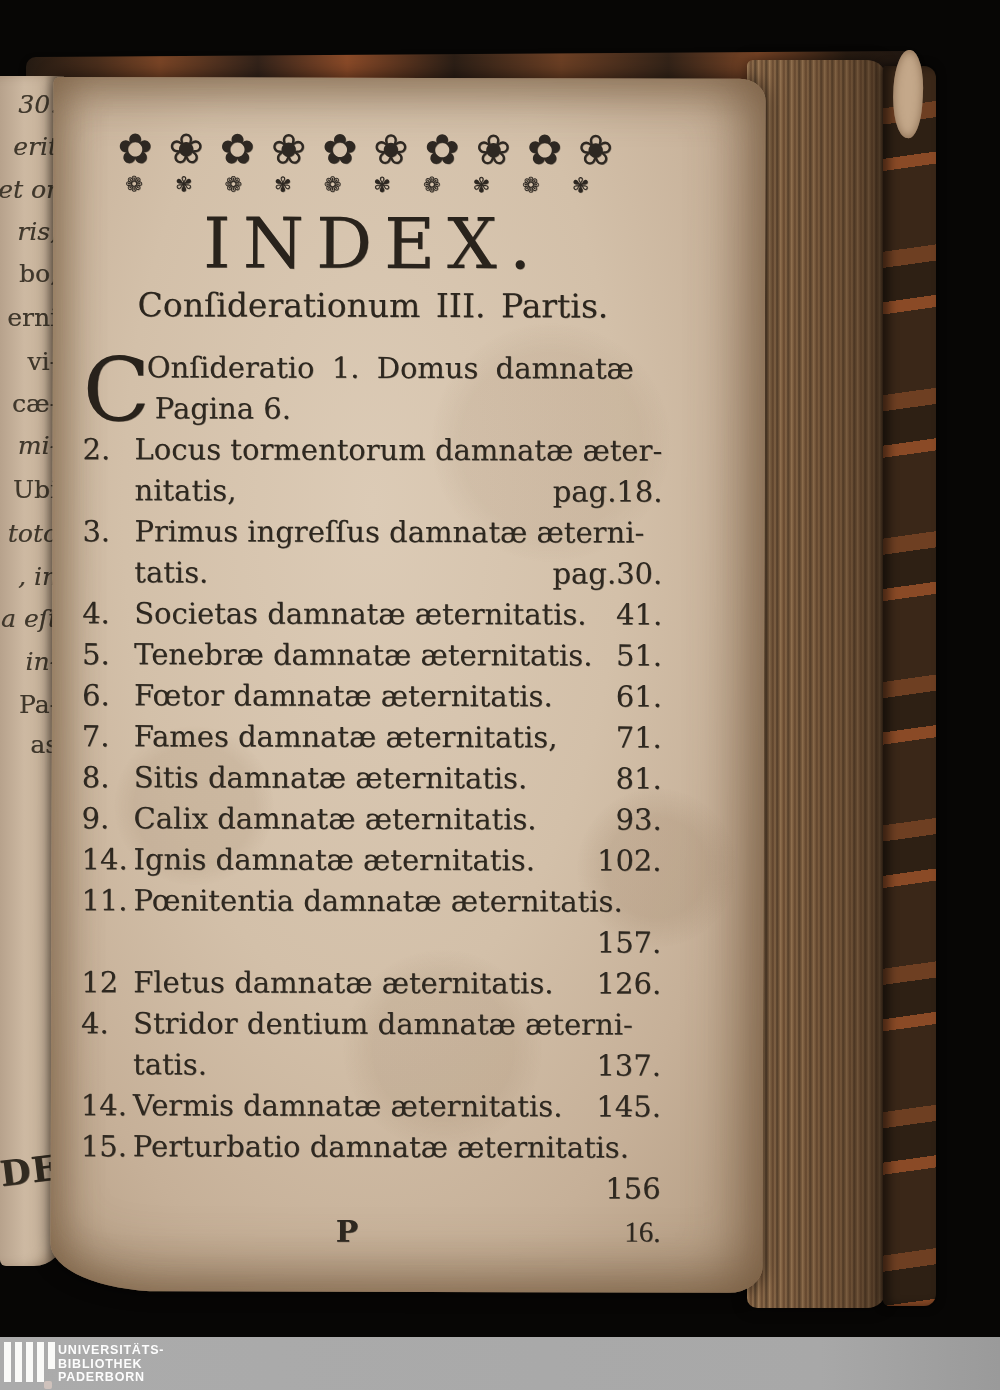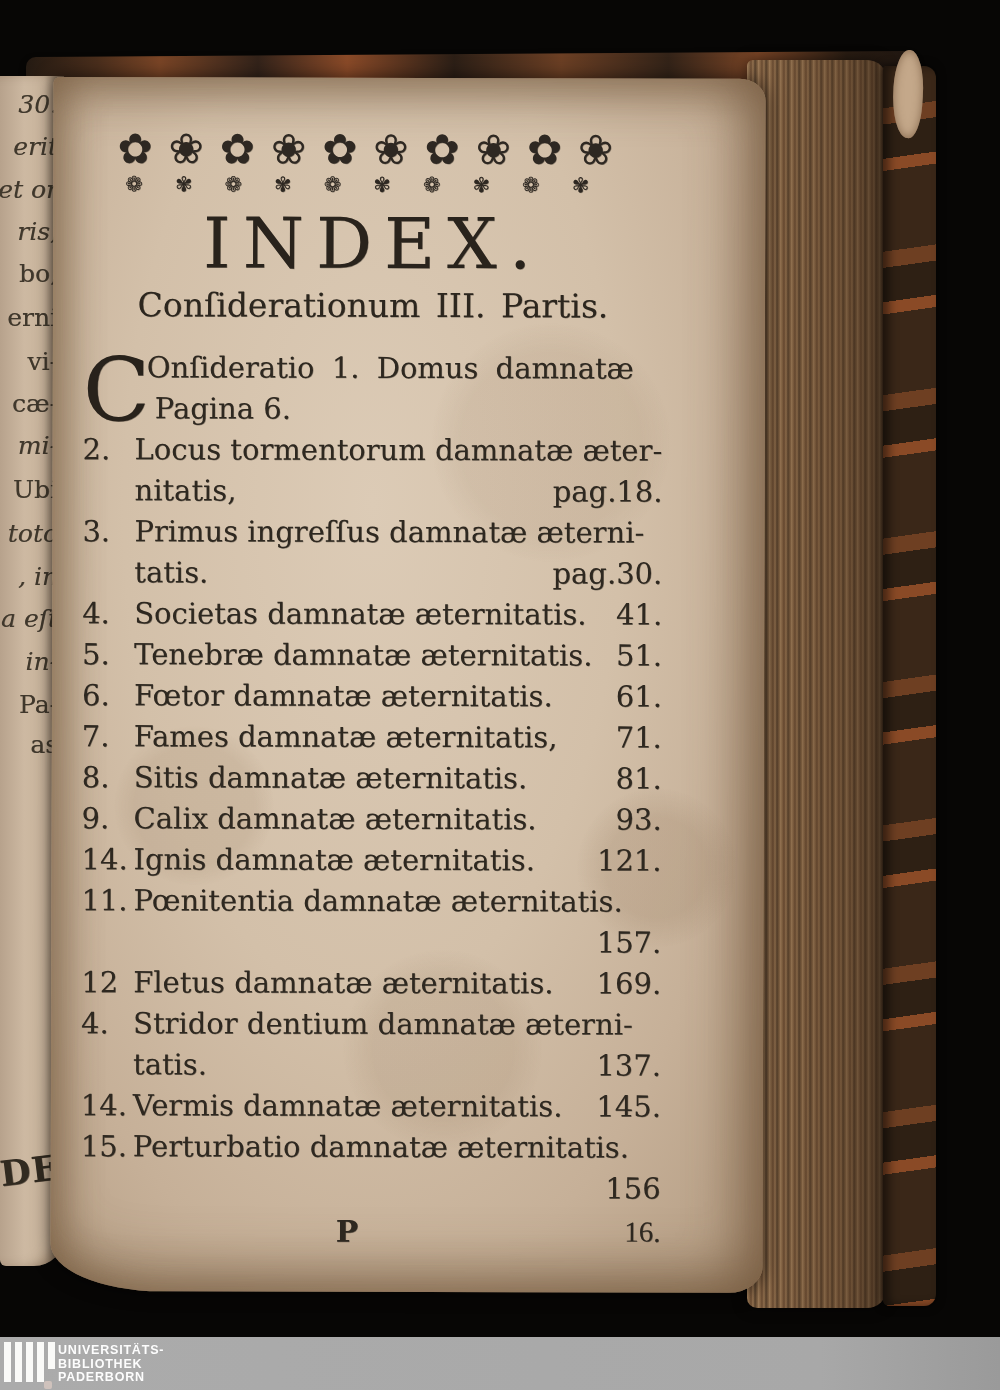--- a/index.html
+++ b/index.html
@@ -255,39 +255,39 @@
 
         <div class="erow">
           <span class="num">9.</span>
           <span class="etext">Calix damnatæ æternitatis.</span>
           <span class="epage">93.</span>
         </div>
 
         <div class="erow">
           <span class="num">14.</span>
           <span class="etext">Ignis damnatæ æternitatis.</span>
-          <span class="epage">121.</span>
+          <span class="epage">102.</span>
         </div>
 
         <div>
           <div class="erow">
             <span class="num">11.</span>
             <span class="etext">Pœnitentia damnatæ æternitatis.</span>
           </div>
           <div class="erow">
             <span class="num"></span>
             <span class="etext"></span>
             <span class="epage">157.</span>
           </div>
         </div>
 
         <div class="erow">
           <span class="num">12</span>
           <span class="etext">Fletus damnatæ æternitatis.</span>
-          <span class="epage">169.</span>
+          <span class="epage">126.</span>
         </div>
 
         <div>
           <div class="erow">
             <span class="num">4.</span>
             <span class="etext">Stridor dentium damnatæ æterni-</span>
           </div>
           <div class="erow">
             <span class="num"></span>
             <span class="etext">tatis.</span>

